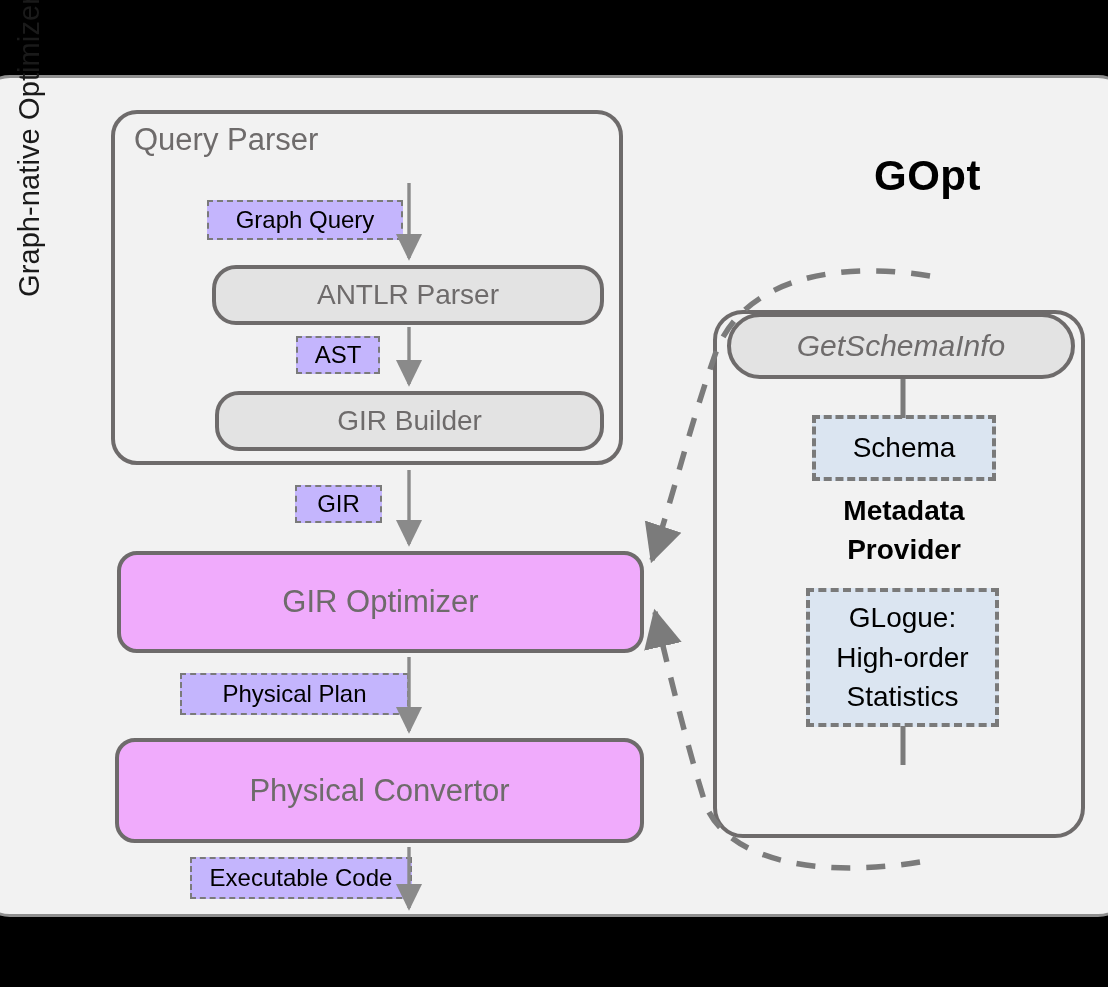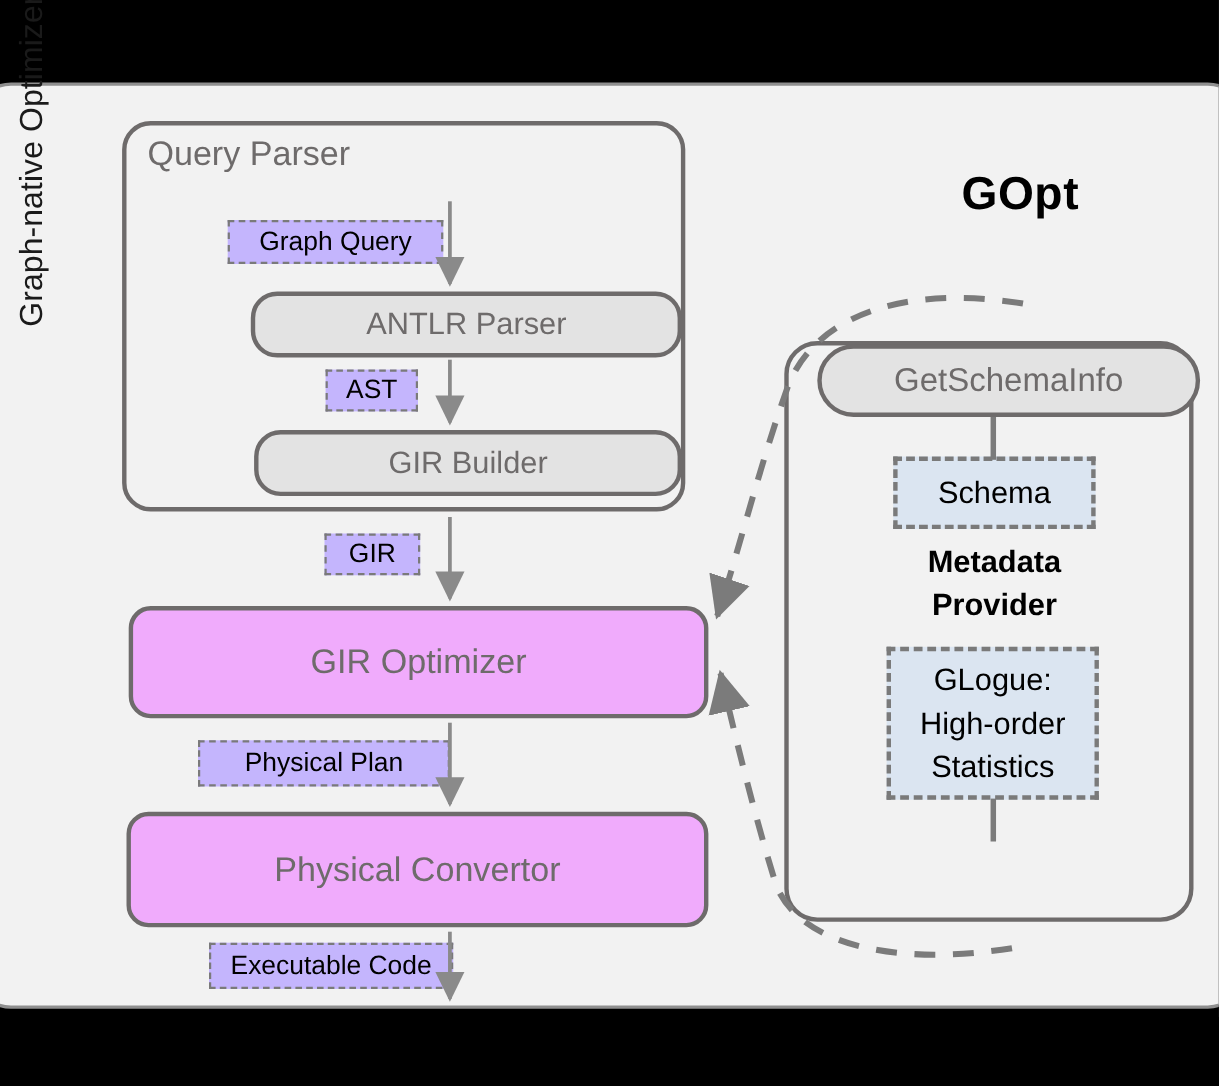--- a/index.html
+++ b/index.html
@@ -58,21 +58,20 @@
 
   
   .pill {
     position: absolute;
     background: #e3e3e3;
     border: 4px solid #6e6b6b;
     border-radius: 24px;
     display: flex; align-items: center; justify-content: center;
     color: #6e6b6b;
     font-size: 28px;
-    margin-left: 16px;
   }
   .pill.antlr  { left: 212px; top: 265px; width: 392px; height: 60px; }
   .pill.girb   { left: 215px; top: 391px; width: 389px; height: 60px; }
 
   
   .bigbox {
     position: absolute;
     background: #f0abfc;
     border: 4px solid #6e6b6b;
     border-radius: 20px;
@@ -122,21 +121,21 @@
   }
 
   
   .mp-group {
     position: absolute;
     left: 713px; top: 310px;
     width: 372px; height: 528px;
     border: 4px solid #6e6b6b;
     border-radius: 30px;
   }
-  .pill.getschema { left: 727px; top: 313px; width: 348px; height: 66px; border-radius: 33px; font-size: 30px; }
+  .pill.getschema { left: 727px; top: 313px; width: 348px; height: 66px; border-radius: 33px; font-style: italic; font-size: 30px; }
 
   
   .overlay { position: absolute; left: 0; top: 0; width: 1108px; height: 987px; pointer-events: none; }
 </style>
 </head>
 <body>
 
 <div id="stage">
 
   <div class="outer-panel"></div>

